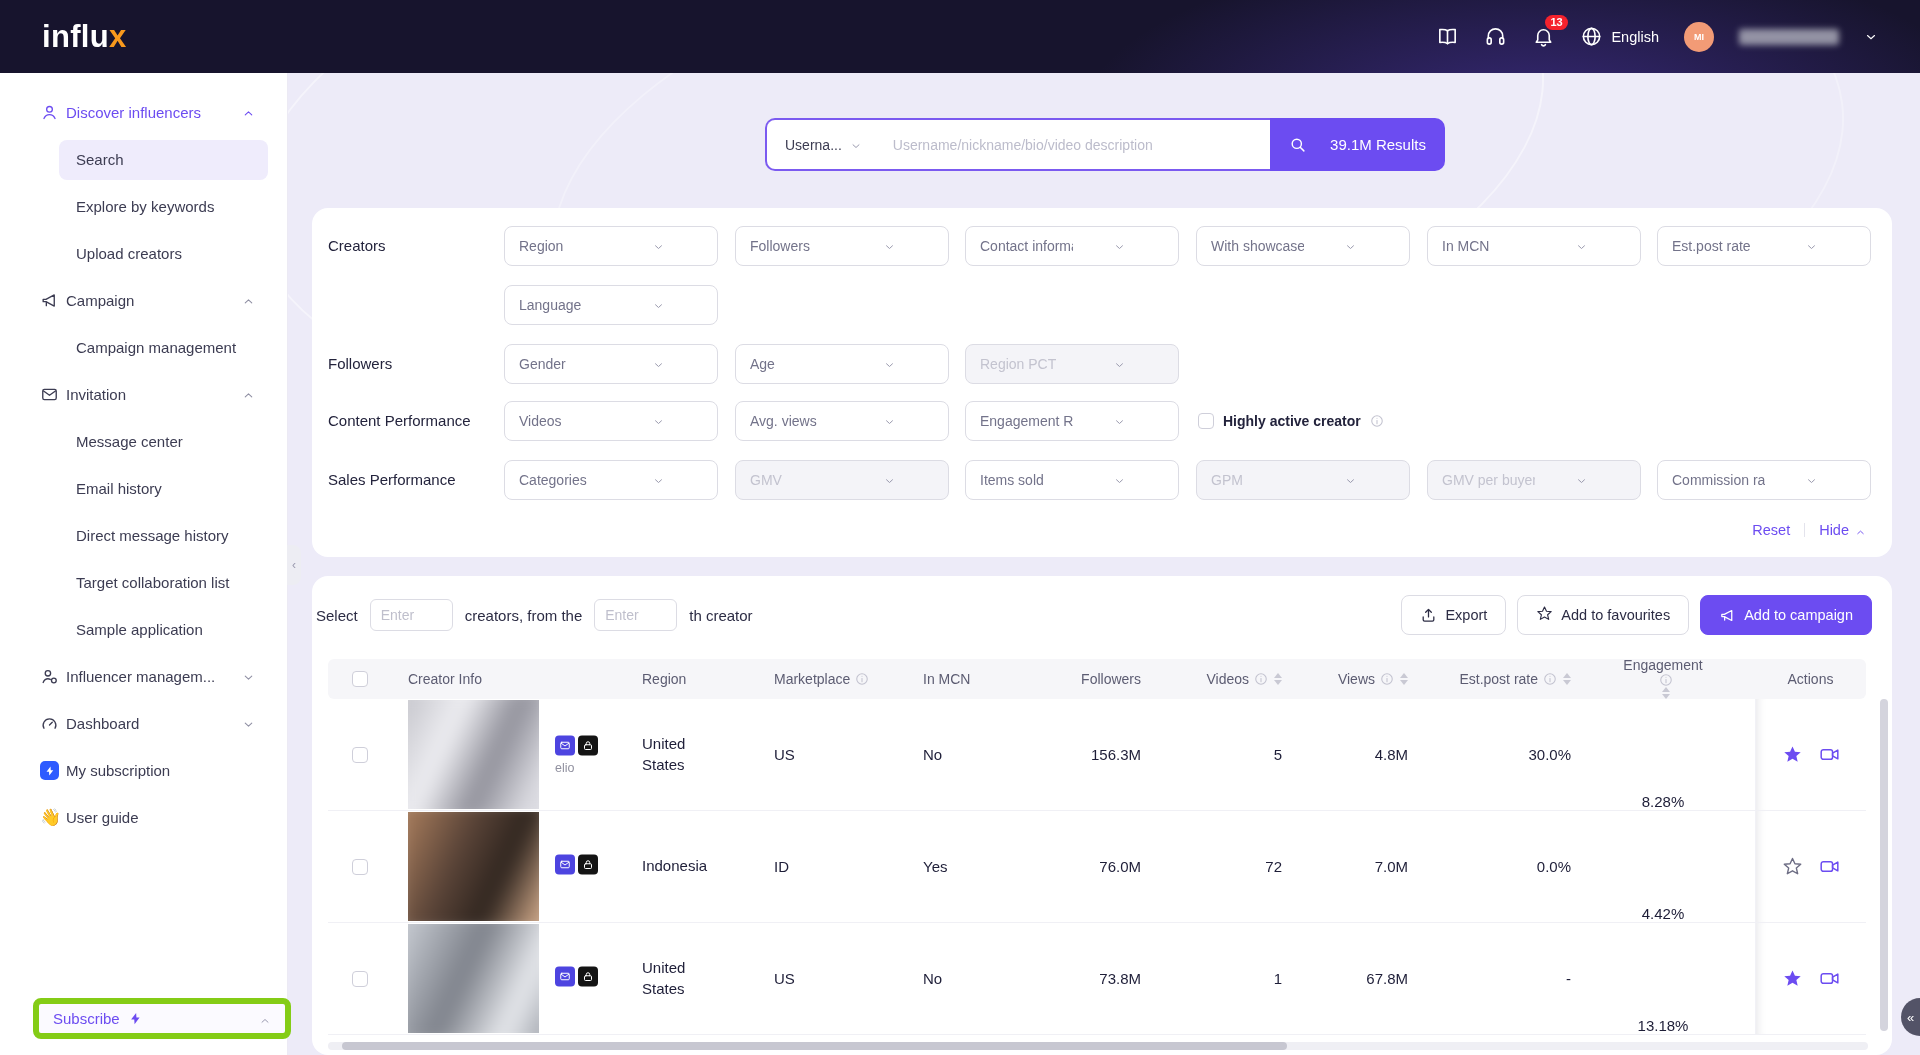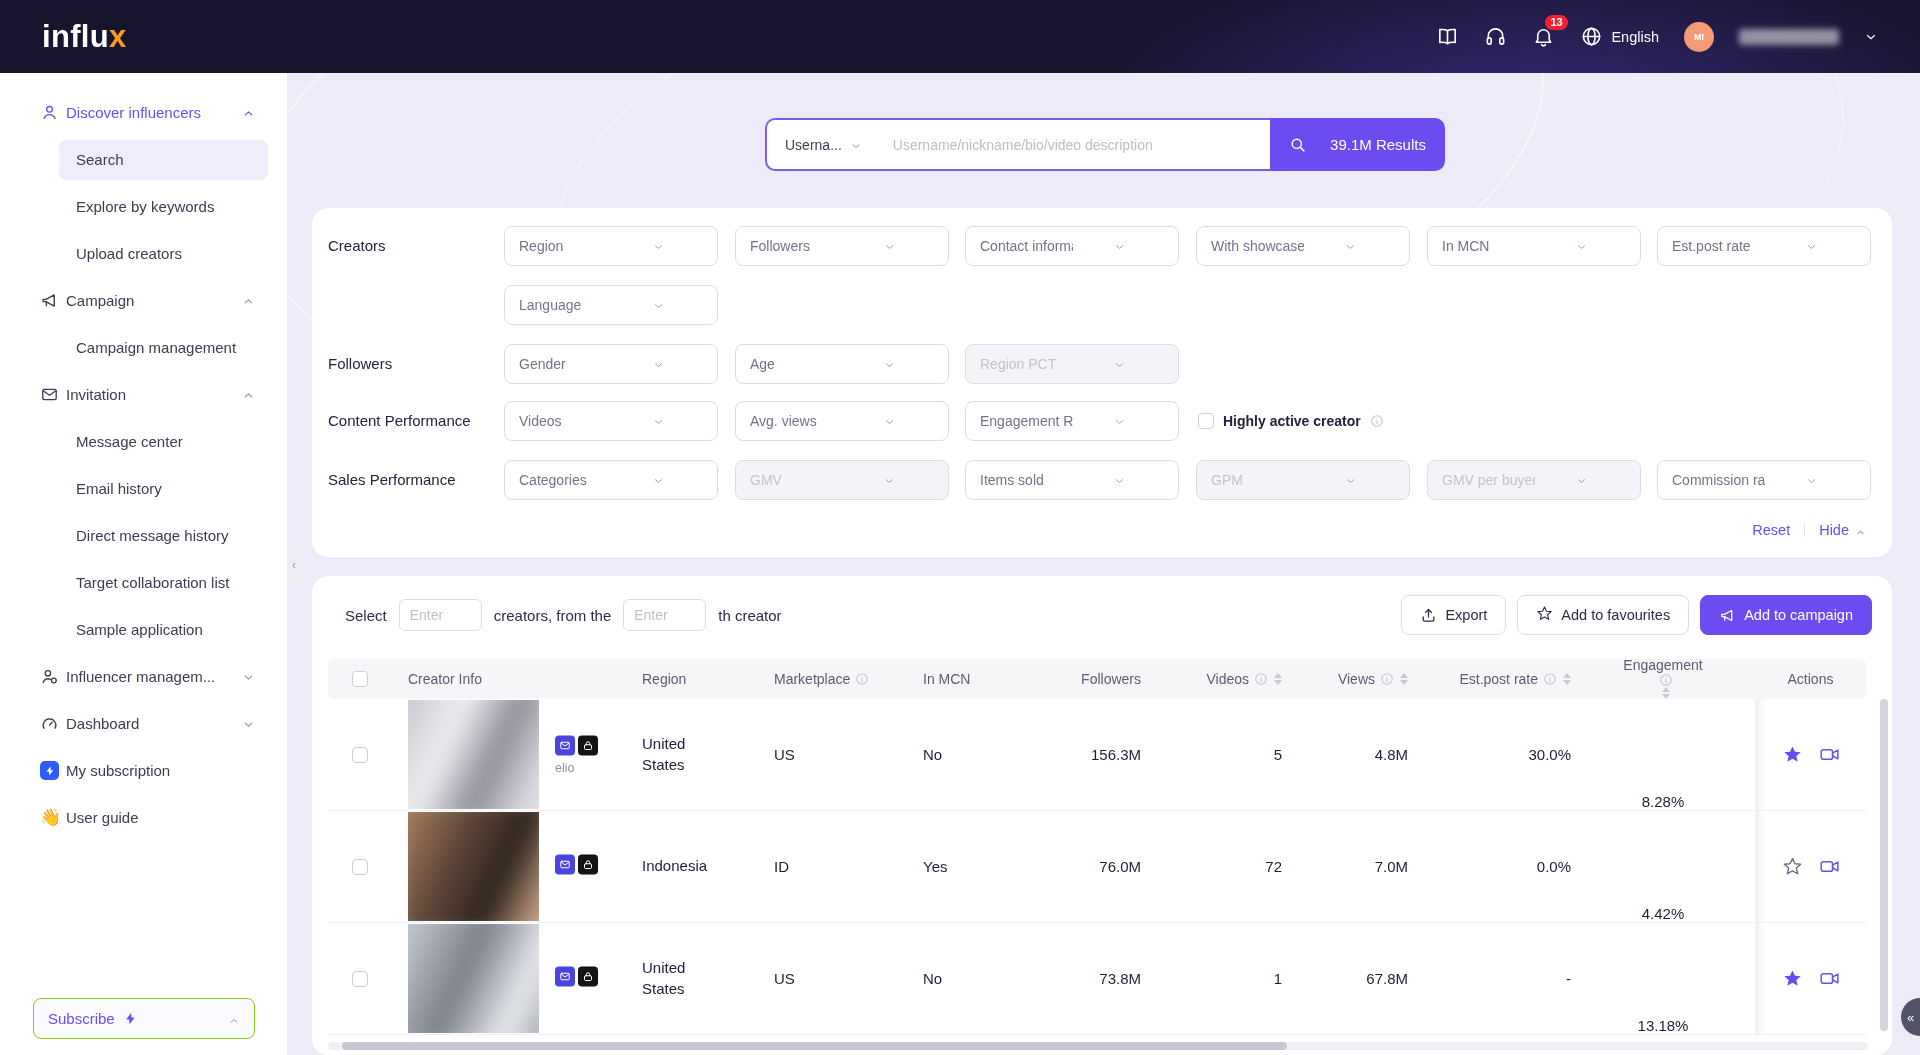--- a/index.html
+++ b/index.html
@@ -34,21 +34,21 @@
   .sb-item.grp-active { color:#6C4CF1; }
   .sb-item.sub.active { background:#EFECFC; border-radius:8px; height:40px; margin:3.5px 19px 3.5px 59px; padding-left:17px; }
   .sb-ico { width:19px; height:19px; flex:0 0 auto; }
   .sb-ico svg { width:100%; height:100%; fill:none; stroke:currentColor; stroke-width:1.7; stroke-linecap:round; stroke-linejoin:round; }
   .sb-chev { position:absolute; right:32px; width:13px; height:13px; color:#8f8fa3; }
   .sb-item.grp-active .sb-chev { color:#6C4CF1; }
   .sb-chev svg { width:100%; height:100%; fill:none; stroke:currentColor; stroke-width:2; stroke-linecap:round; stroke-linejoin:round; }
   .sub-blue { width:19px; height:19px; border-radius:5px; background:#2E5BFF; display:flex; align-items:center; justify-content:center; flex:0 0 auto; }
   .sub-blue svg { width:12px; height:12px; fill:#fff; stroke:none; }
   .emoji-ico { font-size:17px; line-height:19px; width:19px; text-align:center; flex:0 0 auto; }
-  .subscribe { position:absolute; left:33px; bottom:16px; width:222px; height:41px; border:1px solid #84cc16; border-radius:8px;
+  .subscribe { position:absolute; left:33px; bottom:16px; width:258px; height:41px; border:6px solid #84cc16; border-radius:8px;
                background:#FBFAFF; display:flex; align-items:center; gap:8px; padding:0 14px; color:#6C4CF1; font-size:15px; cursor:pointer; }
   .bolt { width:15px; height:15px; }
   .bolt svg { width:100%; height:100%; fill:#6C4CF1; }
   .subscribe .up { margin-left:auto; width:12px; height:12px; color:#9a9ab0; }
   .subscribe .up svg { width:100%; height:100%; fill:none; stroke:currentColor; stroke-width:2; stroke-linecap:round; }
   .sb-collapse { position:absolute; left:287px; top:545px; width:14px; height:40px; background:#EDEDF3; border-radius:0 8px 8px 0;
                  display:flex; align-items:center; justify-content:center; color:#9a9aae; font-size:12px; z-index:12; cursor:pointer; }
 
   
   .main { position:absolute; left:288px; top:73px; right:0; bottom:0; background:#EDEBF8; overflow:hidden; }
@@ -88,21 +88,21 @@
   .i-ico svg { width:100%; height:100%; fill:none; stroke:currentColor; stroke-width:1.8; stroke-linecap:round; }
   .f-links { position:absolute; right:26px; top:302px; height:40px; display:flex; align-items:center; gap:14px;
              font-size:14.5px; color:#6C4CF1; }
   .f-links .lnk { cursor:pointer; display:flex; align-items:center; gap:6px; }
   .vdiv { width:1px; height:14px; background:#e3e3ec; }
   .up-sm { width:11px; height:11px; }
   .up-sm svg { width:100%; height:100%; fill:none; stroke:currentColor; stroke-width:2; stroke-linecap:round; stroke-linejoin:round; }
 
   
   .rcard { left:24px; top:503px; width:1580px; height:479px; }
-  .select-row { position:absolute; left:33px; right:20px; top:19px; height:40px; display:flex; align-items:center;
+  .select-row { position:absolute; left:4px; right:20px; top:19px; height:40px; display:flex; align-items:center;
                 font-size:15px; color:#2c2c44; }
   .mini-input { width:83px; height:32px; border:1px solid #DCDCE4; border-radius:6px; margin:0 12px; padding:0 10px;
                 font-size:14px; color:#3c3c52; outline:none; font-family:inherit; }
   .mini-input::placeholder { color:#bfbfcc; }
   .btns { margin-left:auto; display:flex; gap:11px; }
   .btn { height:40px; border-radius:8px; display:flex; align-items:center; gap:8px; font-size:14.5px; padding:0 18px;
          cursor:pointer; font-family:inherit; }
   .btn.ghost { background:#fff; border:1px solid #DCDCE4; color:#2c2c44; }
   .btn.primary { background:#6C4CF1; border:1px solid #6C4CF1; color:#fff; }
   .btn svg { width:17px; height:17px; fill:none; stroke:currentColor; stroke-width:1.8; stroke-linecap:round; stroke-linejoin:round; }

